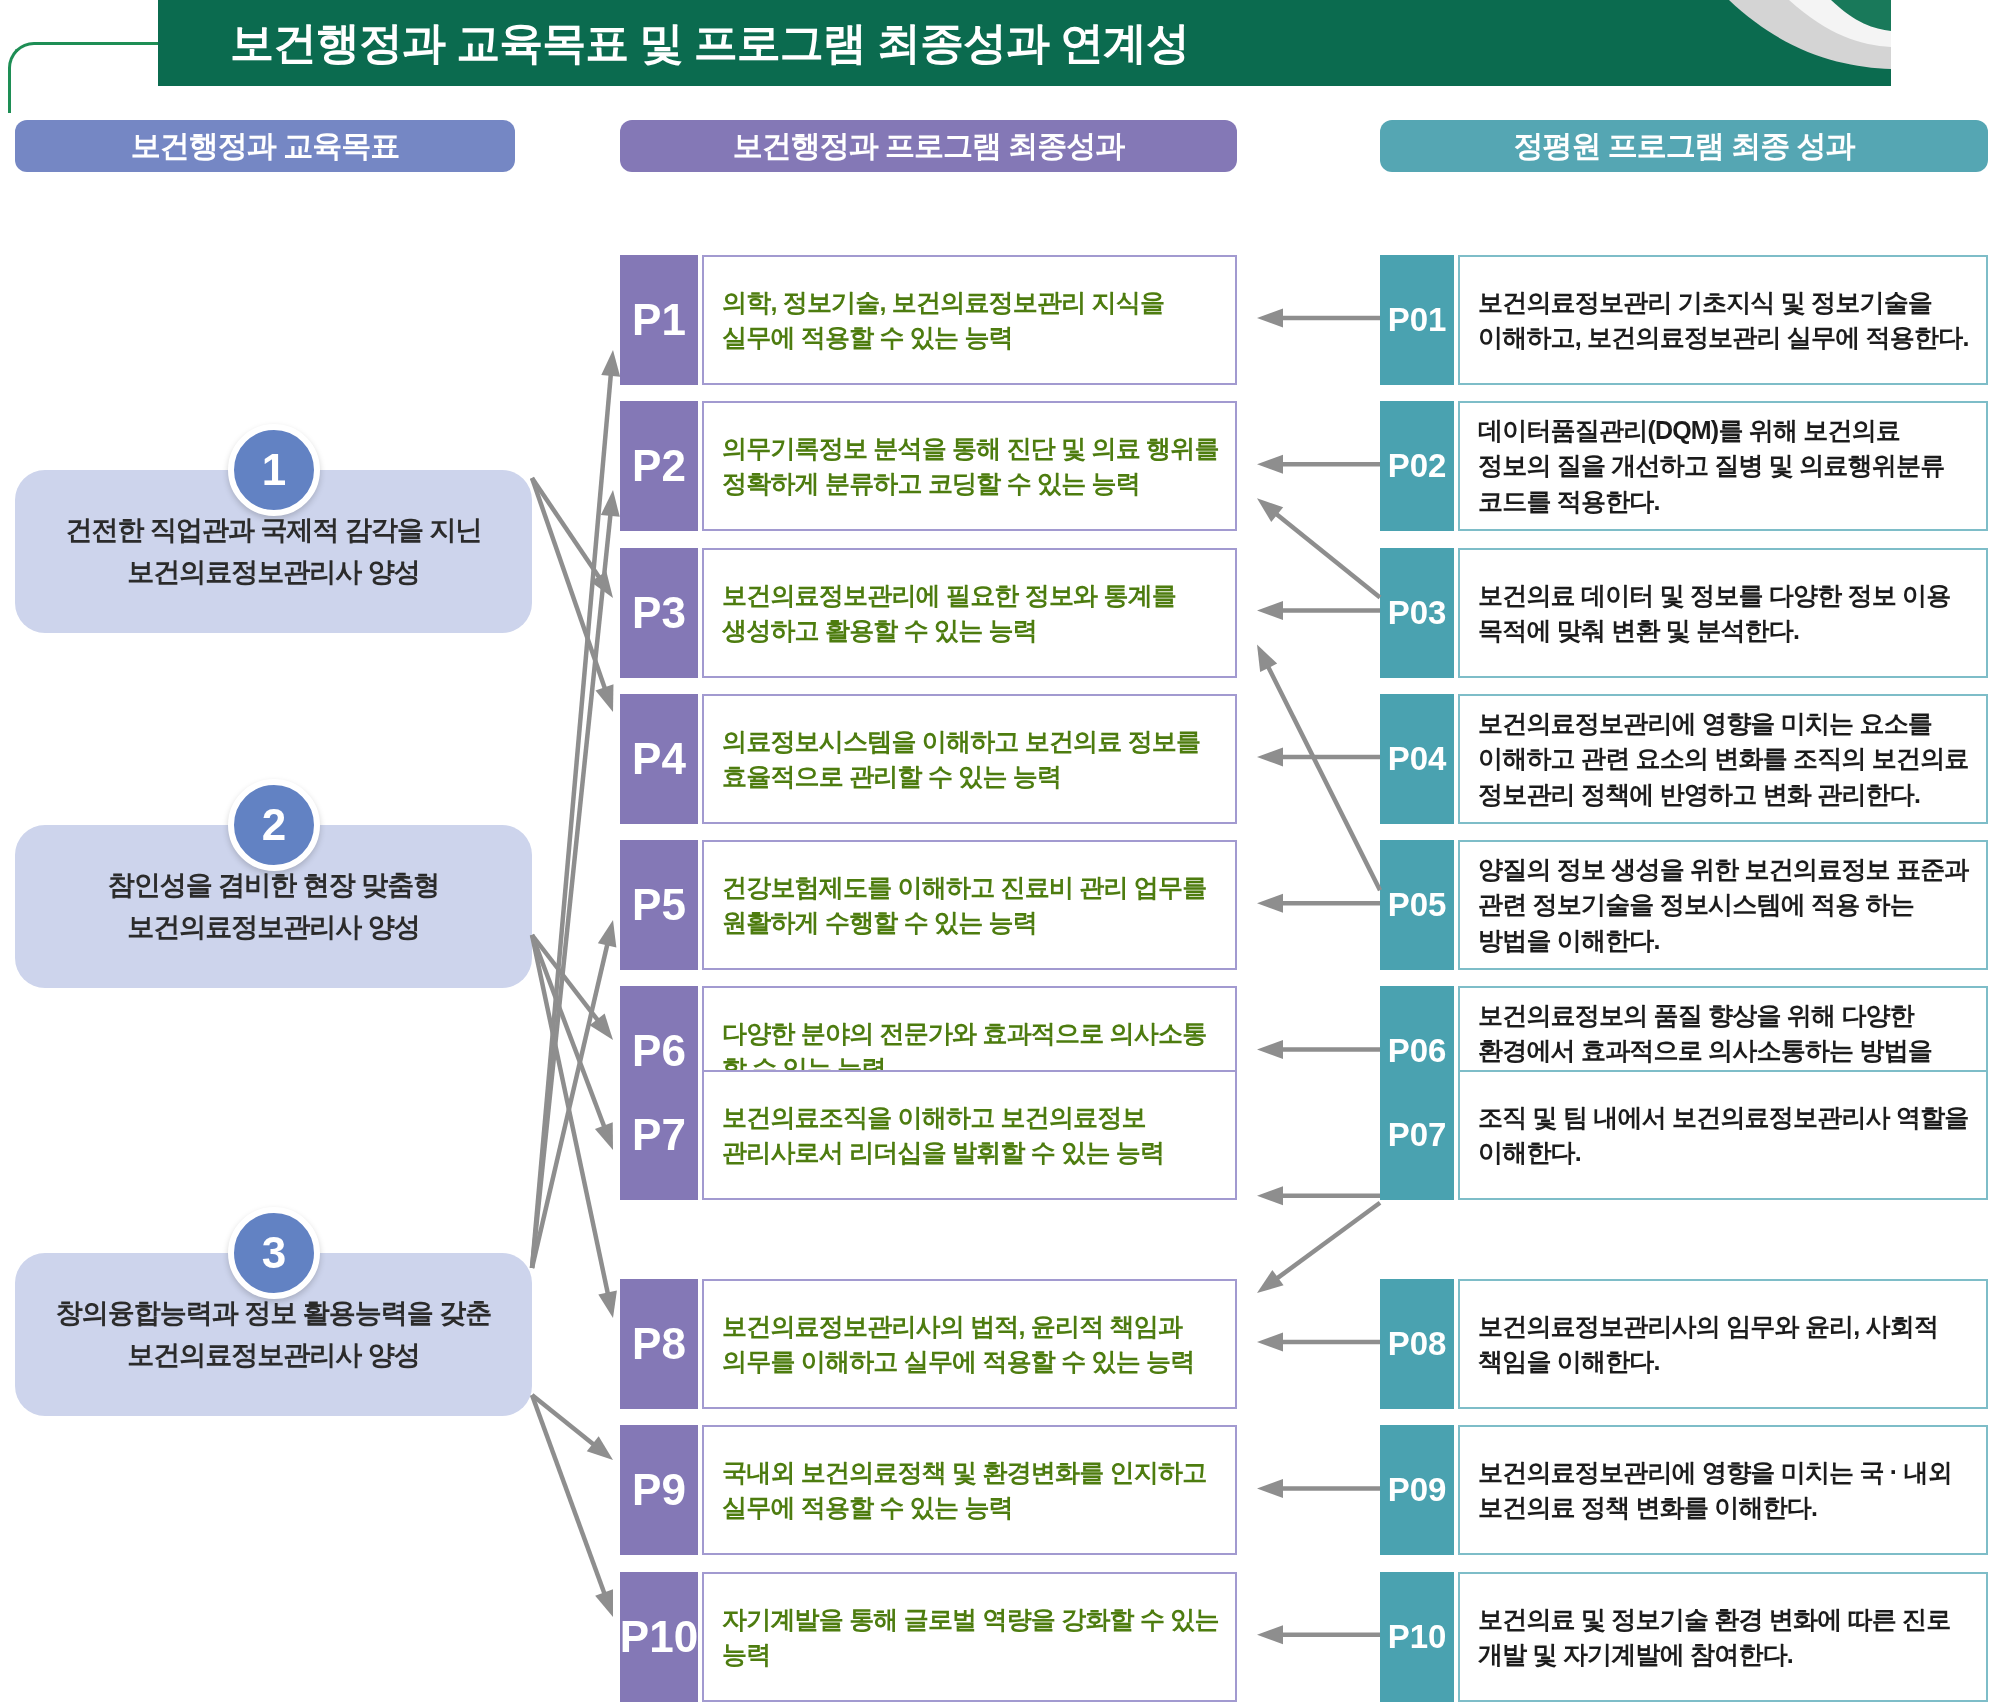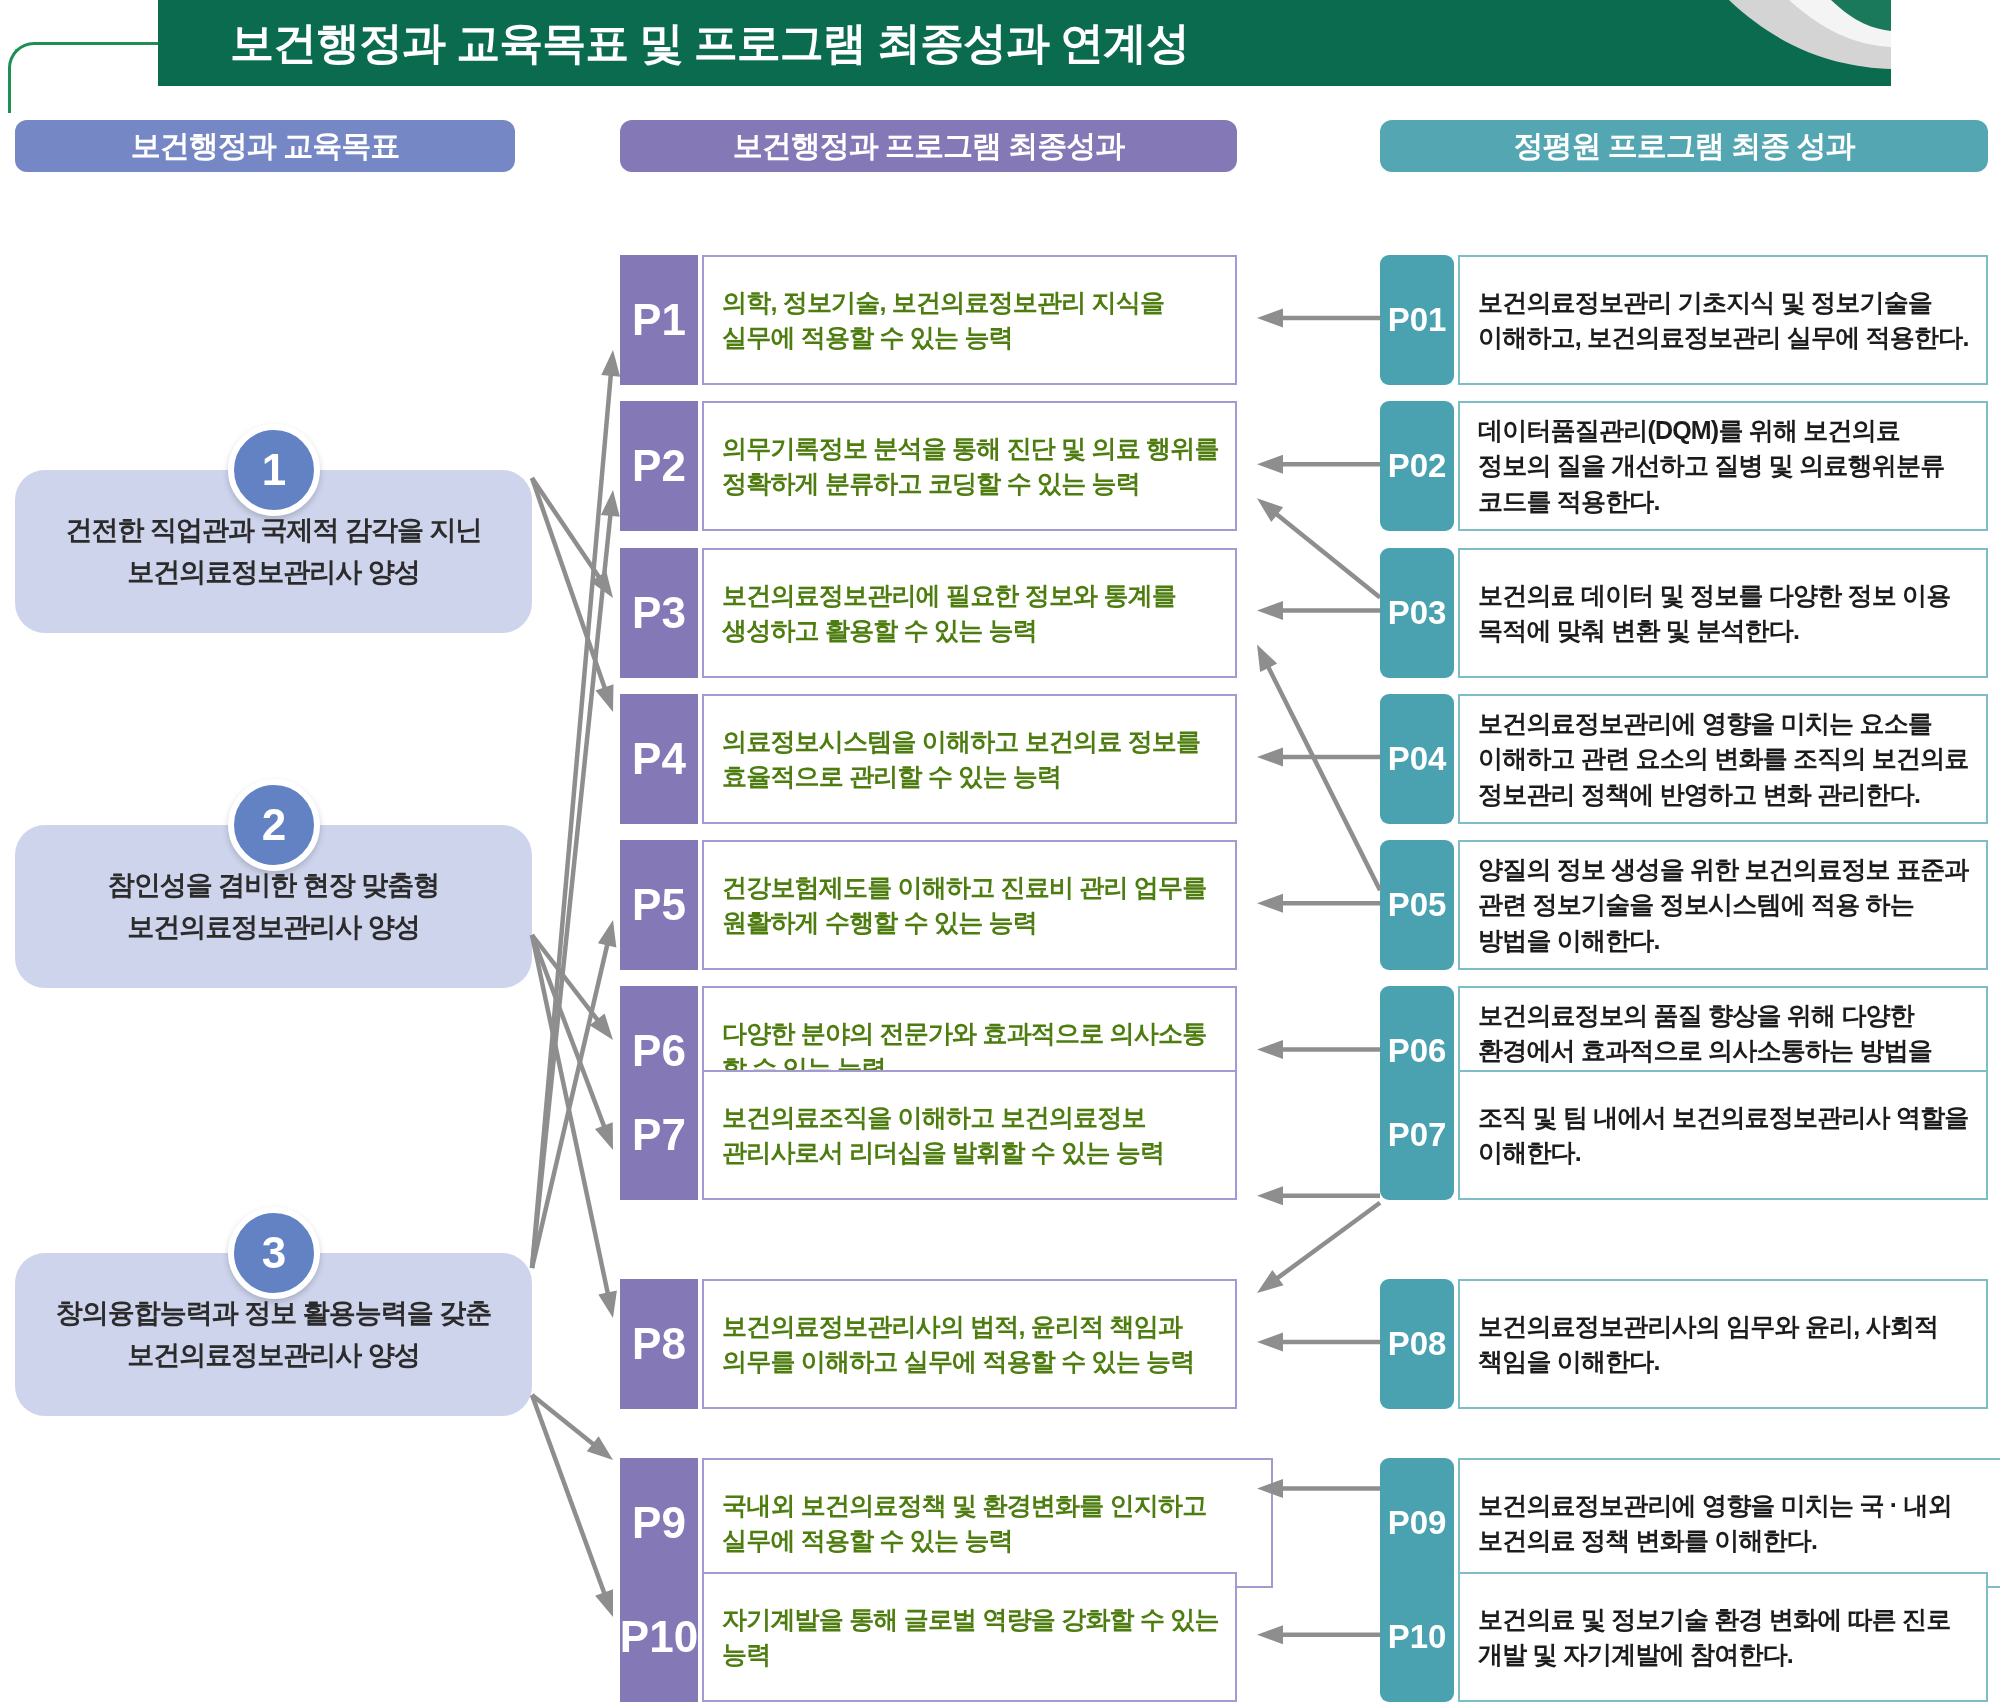--- a/index.html
+++ b/index.html
@@ -29,32 +29,32 @@
     font-size:27px;font-weight:bold;color:#2b2b2b;line-height:1.55;letter-spacing:-1px;
     white-space:pre-line;padding:0 18px;box-sizing:border-box;}
   .goal-1{top:470px;} .goal-2{top:825px;} .goal-3{top:1253px;}
   .goal-badge{position:absolute;left:50%;top:-46px;transform:translateX(-50%);
     width:80px;height:80px;border-radius:50%;background:#6282c3;border:6px solid #fff;
     display:flex;align-items:center;justify-content:center;color:#fff;font-size:44px;font-weight:bold;
     box-shadow:0 3px 6px rgba(0,0,0,.18);}
 
   
   .row0{top:255px;} .row1{top:401px;} .row2{top:548px;} .row3{top:694px;} .row4{top:840px;}
-  .row5{top:986px;} .row6{top:1070px;} .row7{top:1279px;} .row8{top:1458px;padding-left:36px;} .row9{top:1572px;}
+  .row5{top:986px;} .row6{top:1070px;} .row7{top:1279px;} .row8{top:1425px;} .row9{top:1572px;}
 
   .mrow{position:absolute;left:620px;width:617px;height:130px;}
   .mrow .olabel{position:absolute;left:0;top:0;width:78px;height:100%;background:#8478b6;color:#fff;
     display:flex;align-items:center;justify-content:center;font-size:44px;font-weight:bold;}
   .mrow .obody{position:absolute;left:82px;right:0;top:0;bottom:0;background:#fff;border:2px solid #a29ad0;
     box-sizing:border-box;display:flex;align-items:center;padding:0 8px 0 18px;
     font-size:25px;font-weight:bold;color:#4d7c0f;line-height:1.42;letter-spacing:-0.8px;word-break:keep-all;}
 
   .arow{position:absolute;left:1380px;width:608px;height:130px;}
   .arow .olabel{position:absolute;left:0;top:0;width:74px;height:100%;background:#4aa2b0;color:#fff;
-    display:flex;align-items:center;justify-content:center;font-size:33px;font-weight:bold;border-radius:9px;}
+    display:flex;align-items:center;justify-content:center;font-size:33px;font-weight:bold;}
   .arow .obody{position:absolute;left:78px;right:0;top:0;bottom:0;background:#fff;border:2px solid #7ebdc8;
     box-sizing:border-box;display:flex;align-items:center;padding:0 8px 0 18px;
     font-size:25px;font-weight:bold;color:#1c1c1c;line-height:1.42;letter-spacing:-0.8px;word-break:keep-all;}
 
   #arrows{position:absolute;left:0;top:0;z-index:4;pointer-events:none;}
 </style>
 </head>
 <body>
 
 <div class="page">

